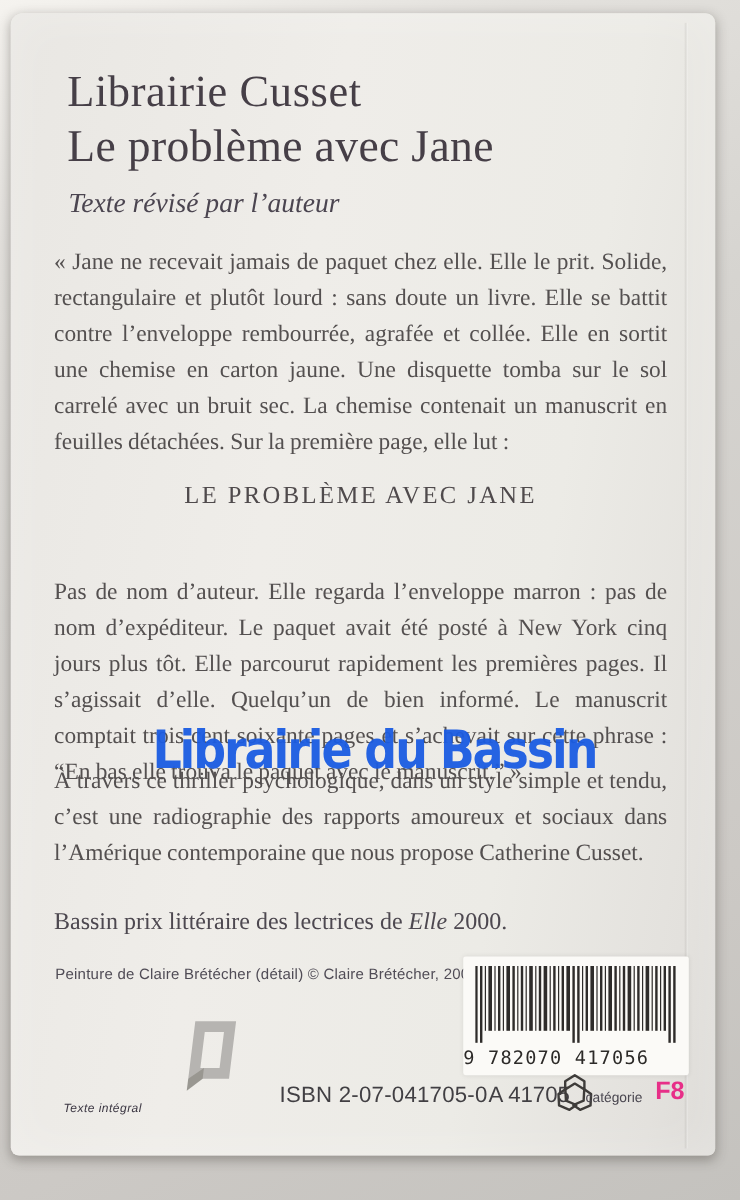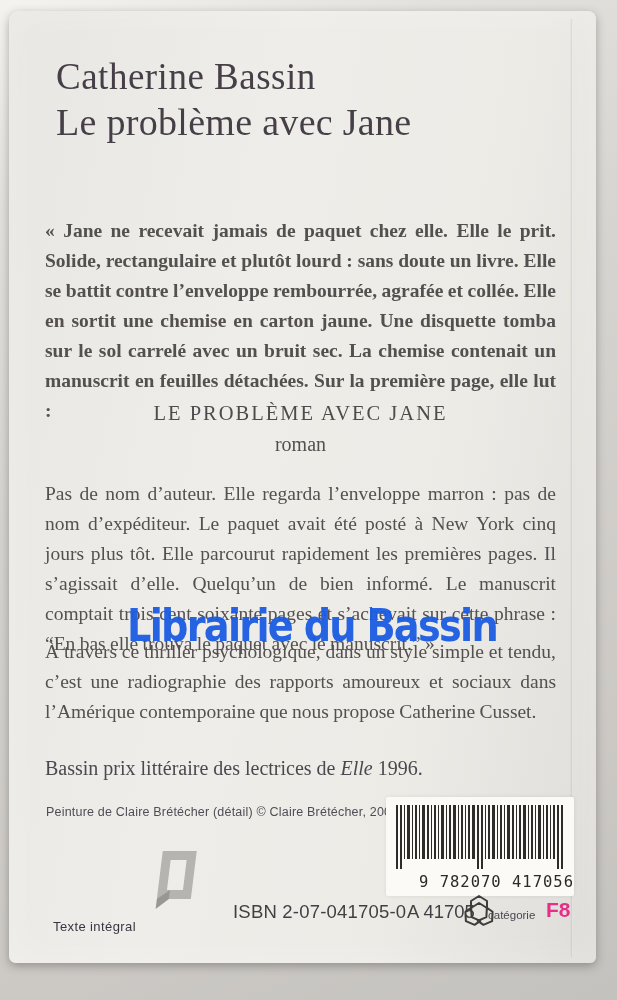--- a/index.html
+++ b/index.html
@@ -27,21 +27,21 @@
   .sans{font-family:"Liberation Sans", sans-serif;}
 
   .author{left:56px;top:55px;font-size:37px;color:#463f47;letter-spacing:.5px;}
   .title{left:56px;top:100px;font-size:38px;color:#463f47;letter-spacing:.3px;}
   .subtitle{left:57px;top:157px;font-size:23px;font-style:italic;color:#4b4550;}
 
   .bodytext{
     left:45px;width:511px;font-size:19.5px;line-height:30px;color:#545050;
     text-align:justify;word-spacing:-.5px;
   }
-  .p1{top:216px;font-weight:bold;}
+  .p1{top:204px;}
   .p2{top:479px;}
   .p3{top:637px;}
   .innertitle{left:45px;width:511px;top:402px;text-align:center;font-size:20.5px;letter-spacing:2px;color:#4f4a4c;}
   .genre{left:45px;width:511px;top:433px;text-align:center;font-size:20px;color:#545050;}
 
   .prize{left:45px;top:757px;font-size:20px;color:#4d4850;}
   .prize .mag{font-style:italic;margin-top:15px;}
   .credit{left:46px;top:805px;font-size:12.5px;color:#504c56;letter-spacing:.2px;}
 
   .watermark{
@@ -50,53 +50,53 @@
     letter-spacing:-2px;color:#1b5ce2;opacity:.95;
     transform:scaleX(.87);transform-origin:left top;white-space:nowrap;
   }
 
   .barcodebox{
     left:386px;top:797px;width:188px;height:99px;
     background:#fbfaf7;border-radius:2px;box-shadow:0 0 4px rgba(0,0,0,.08);
   }
   .bars{position:absolute;left:10px;top:8px;}
   .barnum{
-    position:absolute;left:0;right:0;bottom:5px;text-align:right;
+    position:absolute;left:0;right:0;bottom:5px;text-align:left;
     font-family:"DejaVu Sans Mono", monospace;font-size:15.5px;color:#2c2a28;letter-spacing:1px;
   }
 
   .foliotext{left:56px;top:872px;font-size:35px;color:#3a3440;letter-spacing:-.5px;}
   .folioglyph{left:147px;top:849px;}
-  .edition{left:53px;top:919px;font-size:13px;color:#3a3541;letter-spacing:.4px;}
+  .edition{left:53px;top:919px;font-size:10px;color:#3a3541;letter-spacing:.4px;font-style:italic;}
 
   .isbn{left:233px;top:901px;font-size:18.5px;color:#413f43;letter-spacing:.2px;}
   .refnum{left:407px;top:901px;font-size:18.5px;color:#413f43;}
   .emblem{left:459px;top:890px;}
   .catlabel{left:488px;top:909px;font-size:11.5px;color:#4a4750;}
   .catval{left:546px;top:898px;font-size:21px;font-weight:bold;color:#e72f88;}
 </style>
 </head>
 <body>
 
 <div class="stage">
 
   <div class="book">
     <div class="crease"></div>
   </div>
 
-  <div class="abs author serif">Catherine Bassin</div>
+  <div class="abs author serif">Librairie Cusset</div>
   <div class="abs title serif">Le problème avec Jane</div>
+  <div class="abs subtitle serif">Texte révisé par l’auteur</div>
 
   <div class="abs bodytext p1 serif">« Jane ne recevait jamais de paquet chez elle. Elle le prit. Solide, rectangulaire et plutôt lourd : sans doute un livre. Elle se battit contre l’enveloppe rembourrée, agrafée et collée. Elle en sortit une chemise en carton jaune. Une disquette tomba sur le sol carrelé avec un bruit sec. La chemise contenait un manuscrit en feuilles détachées. Sur la première page, elle lut :</div>
   <div class="abs innertitle serif">LE PROBLÈME AVEC JANE</div>
-  <div class="abs genre serif">roman</div>
   <div class="abs bodytext p2 serif">Pas de nom d’auteur. Elle regarda l’enveloppe marron : pas de nom d’expéditeur. Le paquet avait été posté à New York cinq jours plus tôt. Elle parcourut rapidement les premières pages. Il s’agissait d’elle. Quelqu’un de bien informé. Le manuscrit comptait trois cent soixante pages et s’achevait sur cette phrase : “En bas elle trouva le paquet avec le manuscrit.” »</div>
   <div class="abs bodytext p3 serif">À travers ce thriller psychologique, dans un style simple et tendu, c’est une radiographie des rapports amoureux et sociaux dans l’Amérique contemporaine que nous propose Catherine Cusset.</div>
 
-  <div class="abs prize serif"><span>Bassin prix littéraire des lectrices de </span><span class="mag">Elle</span><span> 1996.</span></div>
+  <div class="abs prize serif"><span>Bassin prix littéraire des lectrices de </span><span class="mag">Elle</span><span> 2000.</span></div>
 
   <div class="abs credit sans">Peinture de Claire Brétécher (détail) © Claire Brétécher, 2001.</div>
 
   <div class="abs barcodebox">
     <svg class="bars" width="168" height="66" viewBox="0 0 168 66">
       <g fill="#2e2c2a">
         <rect x="0" y="0" width="2" height="64"></rect>
           <rect x="4" y="0" width="2" height="64"></rect>
         <rect x="8" y="0" width="1" height="54"></rect>
           <rect x="11" y="0" width="3" height="54"></rect>

